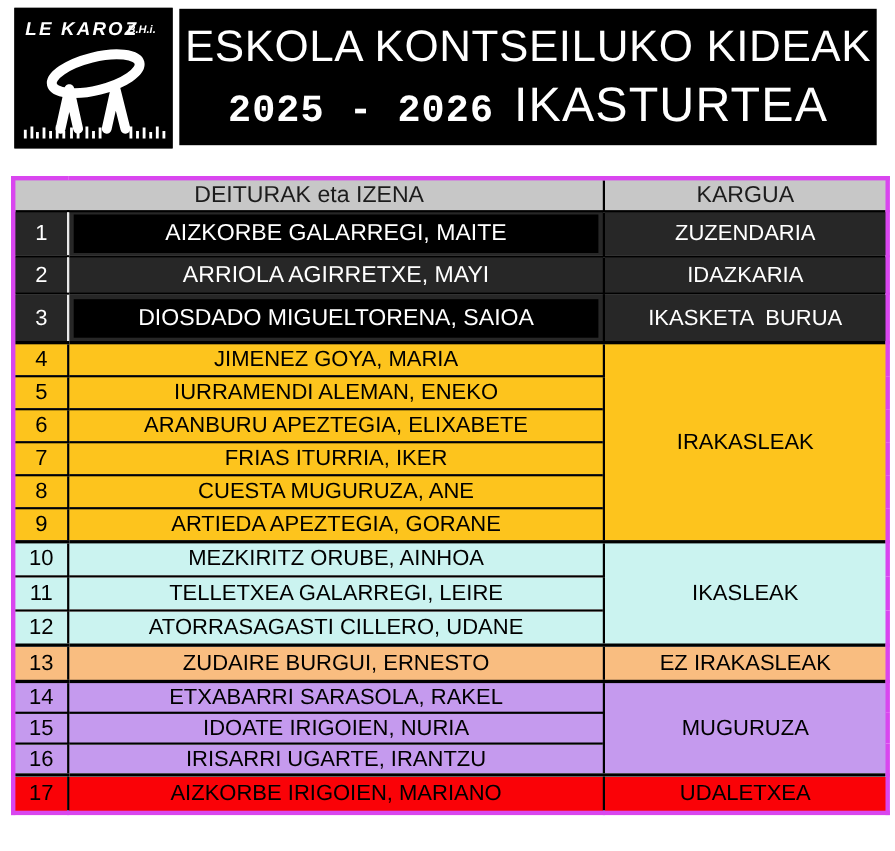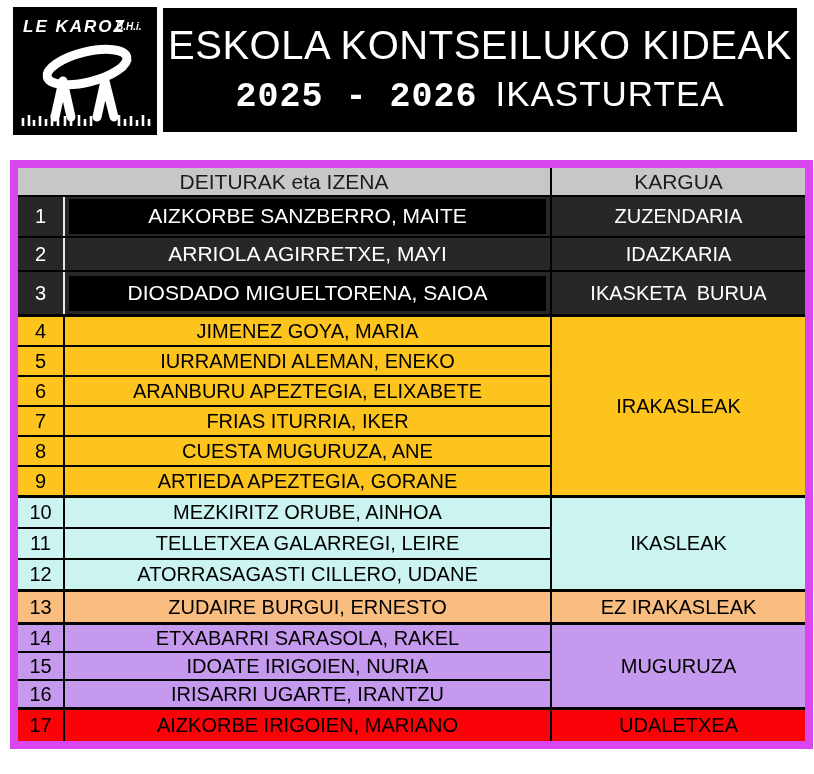--- a/index.html
+++ b/index.html
@@ -15,26 +15,26 @@
   .logo-box svg{display:block;width:100%;height:100%;}
   .title-box{
     position:absolute;left:163px;top:8px;width:634px;height:124px;
     background:#000;color:#fff;
     display:flex;flex-direction:column;align-items:center;justify-content:center;
     gap:6px;
   }
   .title-line1{font-size:40px;letter-spacing:0.5px;white-space:nowrap;}
   .title-line2{display:flex;align-items:baseline;gap:18px;white-space:nowrap;}
   .title-years{font-size:35px;font-weight:bold;letter-spacing:1px;font-family:Liberation Mono, monospace;}
-  .title-ikasturtea{font-size:35px;letter-spacing:1px;}
+  .title-ikasturtea{font-size:44px;letter-spacing:1px;}
   
   .table-wrap{position:absolute;left:10px;top:160px;}
   table.council{
     border-collapse:collapse;table-layout:fixed;width:795px;
-    border:8px solid #d946ef;
+    border:4px solid #d946ef;
   }
   col.c-num{width:50px;}
   col.c-name{width:487px;}
   col.c-role{width:258px;}
   th,td{
     border:2px solid #000;text-align:center;vertical-align:middle;
     overflow:hidden;padding:0;
   }
   thead th{
     background:#C7C7C7;color:#1c1c1c;font-weight:normal;font-size:21px;height:27px;
@@ -106,21 +106,21 @@
       <thead>
         <tr>
           <th colspan="2">DEITURAK eta IZENA</th>
           <th>KARGUA</th>
         </tr>
       </thead>
       <tbody>
         <tr class="dark">
           <td class="num">1</td>
           <td class="name">
-            <span class="redact">AIZKORBE SANZBERRO, MAITE</span>
+            <span class="redact">AIZKORBE GALARREGI, MAITE</span>
           </td>
           <td class="role">ZUZENDARIA</td>
         </tr>
         <tr class="dark dark2">
           <td class="num">2</td>
           <td class="name">ARRIOLA AGIRRETXE, MAYI</td>
           <td class="role">IDAZKARIA</td>
         </tr>
         <tr class="dark dark2 dark3">
           <td class="num">3</td>

